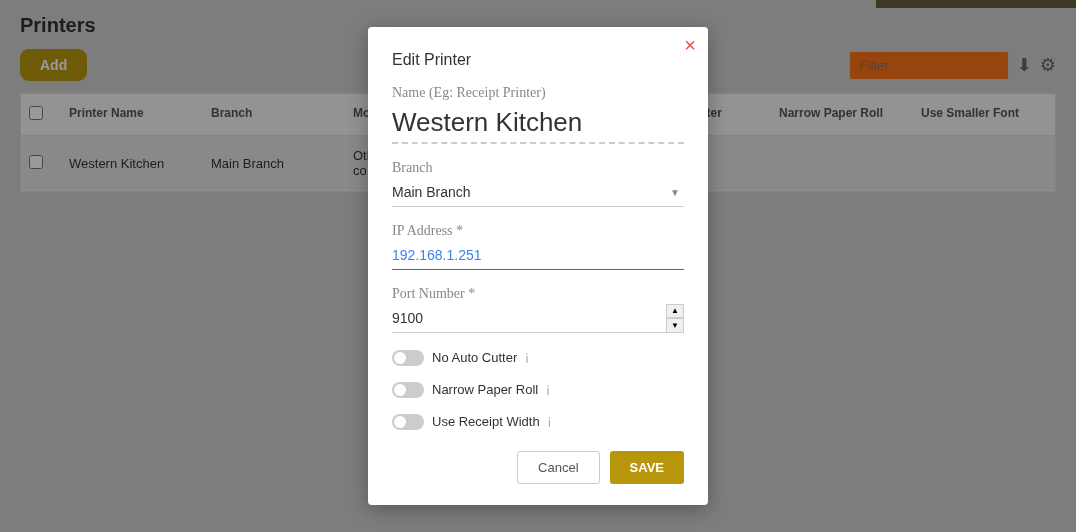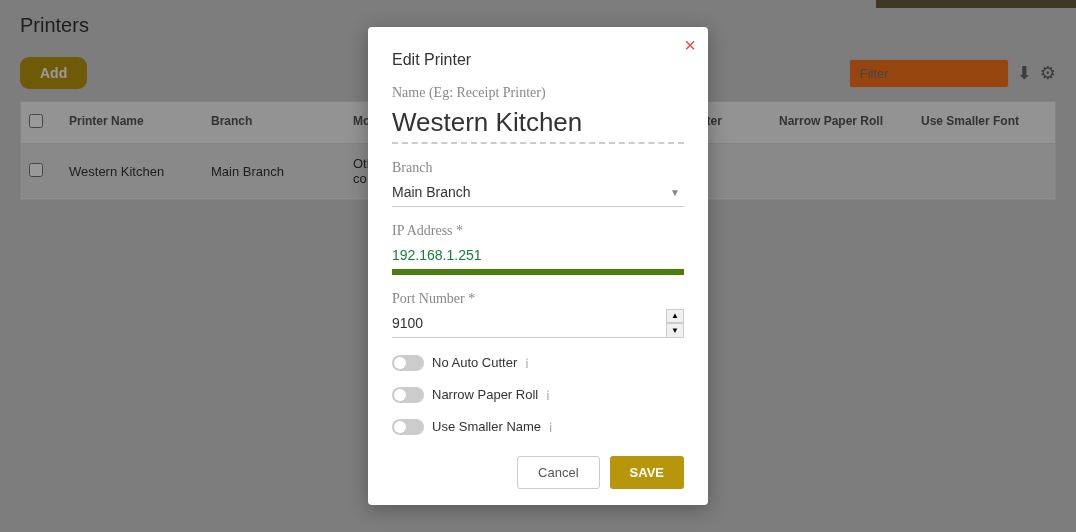--- a/index.html
+++ b/index.html
@@ -14,23 +14,23 @@
 
     
     .page-bg {
       position: absolute;
       top: 0; left: 0; right: 0; bottom: 0;
       background: #d0d0d0;
     }
 
     .page-title {
       font-size: 20px;
-      font-weight: normal;
-      color: #333;
-      margin-bottom: 20px;
+      font-weight: bold;
+      color: #333;
+      margin-bottom: 12px;
     }
 
     .toolbar {
       display: flex;
       align-items: center;
       margin-bottom: 12px;
       gap: 8px;
     }
 
     .btn-add {
@@ -198,24 +198,24 @@
       top: 50%;
       transform: translateY(-50%);
       font-size: 10px;
       color: #888;
       pointer-events: none;
     }
 
     .form-input {
       width: 100%;
       border: none;
-      border-bottom: 6px solid #4d7c0f;
+      border-bottom: 1px solid #4d7c0f;
       padding: 6px 0;
       font-size: 14px;
-      color: #15803d;
+      color: #3b82f6;
       outline: none;
       background: transparent;
     }
 
     .port-input-wrapper {
       position: relative;
     }
 
     .port-input-wrapper input {
       width: 100%;
@@ -453,21 +453,21 @@
       </label>
       <span class="toggle-label">Narrow Paper Roll</span>
       <span class="info-icon">ℹ</span>
     </div>
 
     <div class="toggle-row">
       <label class="toggle">
         <input type="checkbox" style="">
         <span class="toggle-slider"></span>
       </label>
-      <span class="toggle-label">Use Smaller Name</span>
+      <span class="toggle-label">Use Receipt Width</span>
       <span class="info-icon">ℹ</span>
     </div>
 
     <div class="modal-footer">
       <button class="btn-cancel">Cancel</button>
       <button class="btn-save">SAVE</button>
     </div>
   </div>
 </div>
 

